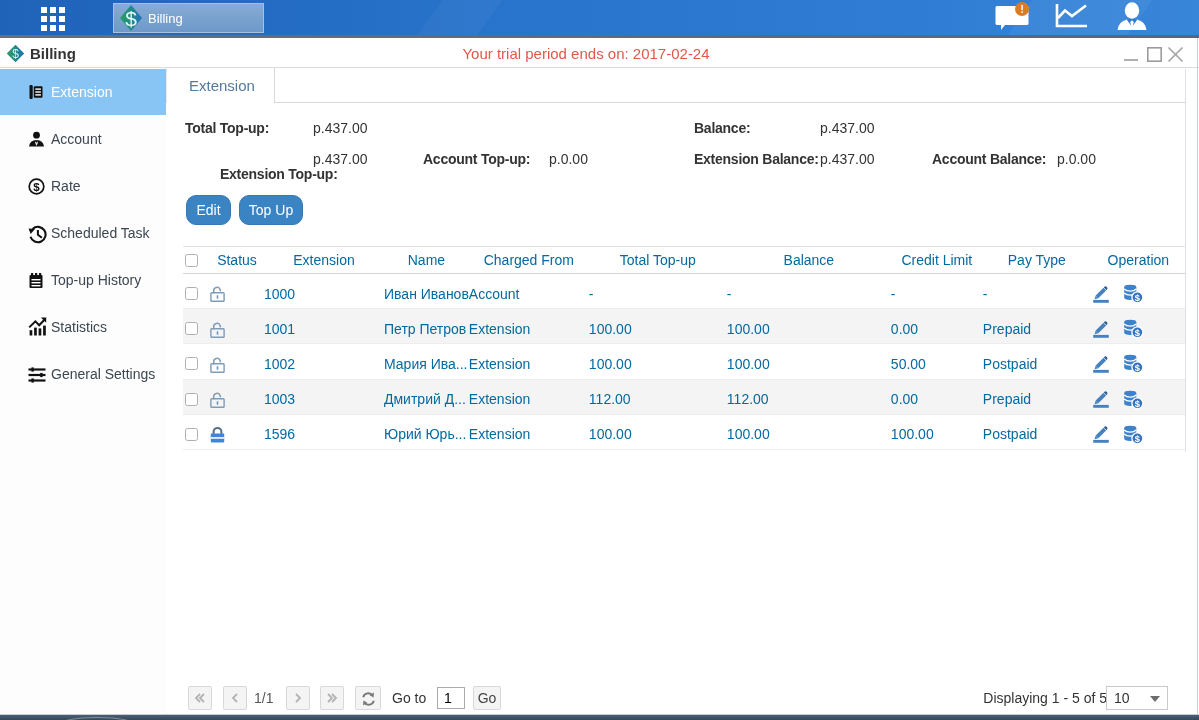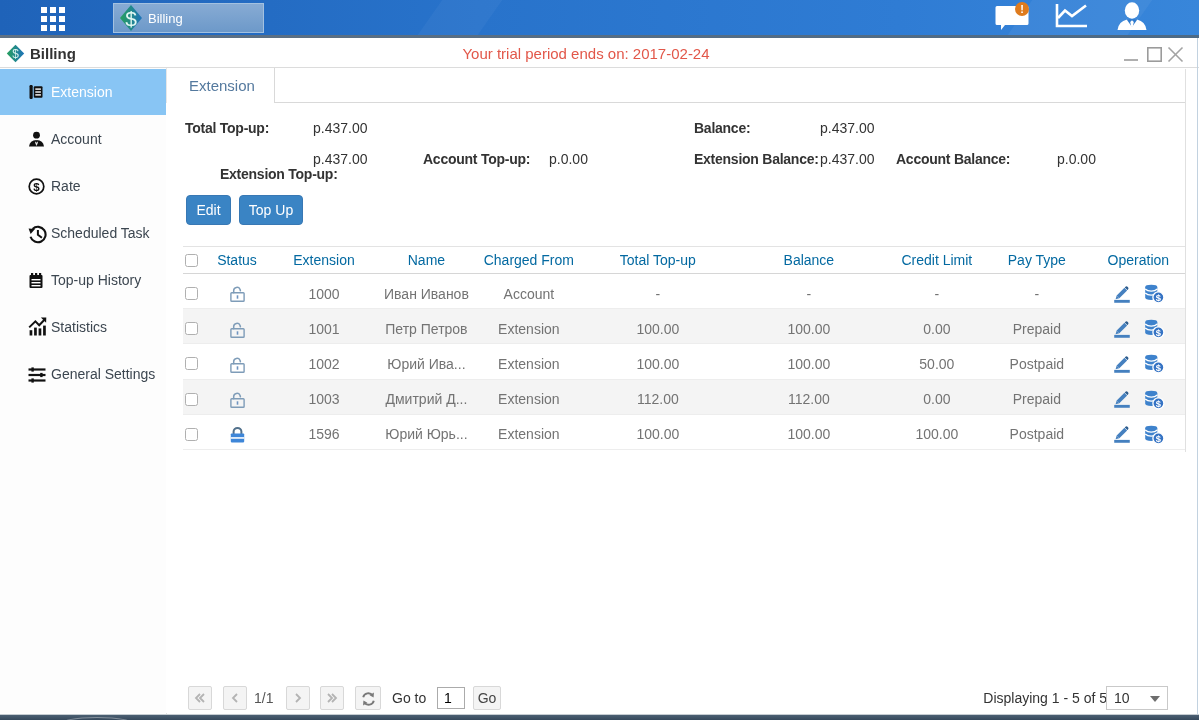--- a/index.html
+++ b/index.html
@@ -23,25 +23,25 @@
 .sitem { position:absolute; left:0; width:166px; height:46px; color:#3c4650; font-size:14px; }
 .sitem.active { background:#88c5f4; color:#fff; }
 .sitem .sicon { position:absolute; left:28px; top:15px; }
 .sitem .stext { position:absolute; left:51px; top:15px; }
 #main { position:absolute; left:166px; top:68px; width:1033px; height:645px; background:#fff; }
 #tabline { position:absolute; left:109px; top:34px; width:910px; height:1px; background:#d9d9d9; }
 #tab { position:absolute; left:0px; top:0px; width:109px; height:35px; border-right:1px solid #d9d9d9; border-left:1px solid #e7e7e7; background:#fff; }
 #tab span { position:absolute; left:22px; top:9px; font-size:15px; color:#54799e; }
 .slabel { position:absolute; font-size:14px; font-weight:bold; color:#333; white-space:nowrap; letter-spacing:-0.25px; }
 .sval { position:absolute; font-size:14px; color:#333; white-space:nowrap; }
-.btn { position:absolute; height:30px; background:#3a84c4; border:1px solid #3878b4; border-radius:4px;
+.btn { position:absolute; height:30px; background:#3a84c4; border:1px solid #3878b4; border-radius:10px;
   color:#fff; font-size:14px; text-align:center; line-height:28px; }
 #exttable { position:absolute; left:17px; top:178px; border-collapse:collapse; table-layout:fixed; }
 #exttable th { height:27px; vertical-align:middle; border-bottom:1px solid #d6d6d6; font-weight:normal; font-size:14px; color:#0369a1; }
-#exttable td { white-space:nowrap; overflow:hidden; height:35.2px; padding-top:5px; vertical-align:middle; border-bottom:1px solid #ededed; font-size:14px; color:#737373; text-align:center; }
+#exttable td { white-space:nowrap; overflow:hidden; height:35.2px; padding-top:5px; vertical-align:middle; border-bottom:1px solid #ededed; font-size:14px; color:#0369a1; text-align:left; }
 #exttable { border-top:1px solid #e3e3e3; }
 tr.alt td { background:#f4f4f4; }
 #exttable td svg { vertical-align:middle; }
 .cb { width:13px; height:13px; border:1px solid #b0b0b0; border-radius:2.5px; background:#fff; margin-left:2px; }
 #pager { position:absolute; left:0; top:618px; width:1033px; height:24px; font-size:14px; color:#333; }
 .pbtn { position:absolute; width:24px; height:24px; background:#f4f4f4; border:1px solid #d8d8d8; border-radius:2px; }
 .pbtn svg { display:block; margin:5px auto; }
 #gotoinput { position:absolute; left:271px; top:1px; width:28px; height:22px; border:1px solid #ababab; font-size:14px; padding-left:6px; line-height:20px; background:#fff; }
 #gobtn { position:absolute; left:307px; top:0; width:28px; height:24px; background:#f4f4f4; border:1px solid #d8d8d8; border-radius:2px; text-align:center; line-height:22px; color:#444; }
 #disp { position:absolute; right:92px; top:4px; }
@@ -194,21 +194,21 @@
   <span class="slabel" style="left:19px;top:51.5px;">Total Top-up:</span>
   <span class="sval" style="left:147px;top:51.5px;">p.437.00</span>
   <span class="slabel" style="left:528px;top:51.5px;">Balance:</span>
   <span class="sval" style="left:654px;top:51.5px;">p.437.00</span>
   <span class="slabel" style="left:19px;top:98px;padding-left:35px;">Extension Top-up:</span>
   <span class="sval" style="left:147px;top:82.5px;">p.437.00</span>
   <span class="slabel" style="left:257px;top:82.5px;">Account Top-up:</span>
   <span class="sval" style="left:383px;top:82.5px;">p.0.00</span>
   <span class="slabel" style="left:528px;top:82.5px;">Extension Balance:</span>
   <span class="sval" style="left:654px;top:82.5px;">p.437.00</span>
-  <span class="slabel" style="left:730px;top:82.5px;">Account Balance:</span>
+  <span class="slabel" style="left:766px;top:82.5px;">Account Balance:</span>
   <span class="sval" style="left:891px;top:82.5px;">p.0.00</span>
   <div class="btn" style="left:20px;top:127px;width:45px;">Edit</div>
   <div class="btn" style="left:73px;top:127px;width:64px;">Top Up</div>
   <table id="exttable">
     <colgroup>
       <col style="width:27px">
         <col style="width:54px">
         <col style="width:120px">
         <col style="width:84px">
       <col style="width:120px">
@@ -294,21 +294,21 @@
     <tr>
       <td>
             <div class="cb"></div>
           </td>
       <td><svg width="15" height="17" viewBox="0 0 15 17">
               <rect x="0.9" y="7.8" width="13.2" height="8.4" rx="0.8" fill="none" stroke="#7e9cb8" stroke-width="1.4"></rect>
               <path d="M3.7,7.8 L3.7,5.4 A3.3,3.15 0 0 1 10.0,4.2 L10.4,5.8" fill="none" stroke="#7e9cb8" stroke-width="1.5" stroke-linecap="round"></path>
               <line x1="7.5" y1="10.3" x2="7.5" y2="13.7" stroke="#6f94c0" stroke-width="1.6"></line>
             </svg></td>
       <td>1002</td>
-          <td>Юрий Ива...</td>
+          <td>Мария Ива...</td>
           <td>Extension</td>
           <td>100.00</td>
           <td>100.00</td>
           <td>50.00</td>
           <td>Postpaid</td>
       <td><svg width="20" height="20" viewBox="0 0 18 18" style="margin-right:11px">
               <line x1="2" y1="15.6" x2="16" y2="15.6" stroke="#4580bf" stroke-width="2.6"></line>
               <path d="M4.2,10.4 L11.2,3.4 L13.6,5.8 L6.6,12.8 Z" fill="#4580bf"></path>
               <path d="M11.9,2.7 a1.6,1.6 0 0 1 2.3,0 l0.1,0.1 a1.6,1.6 0 0 1 0,2.3 l-0.4,0.4 -2.4,-2.4 z" fill="#2e5d8e"></path>
               <path d="M4.2,10.4 L6.6,12.8 L3.2,13.8 Z" fill="#4580bf"></path>

